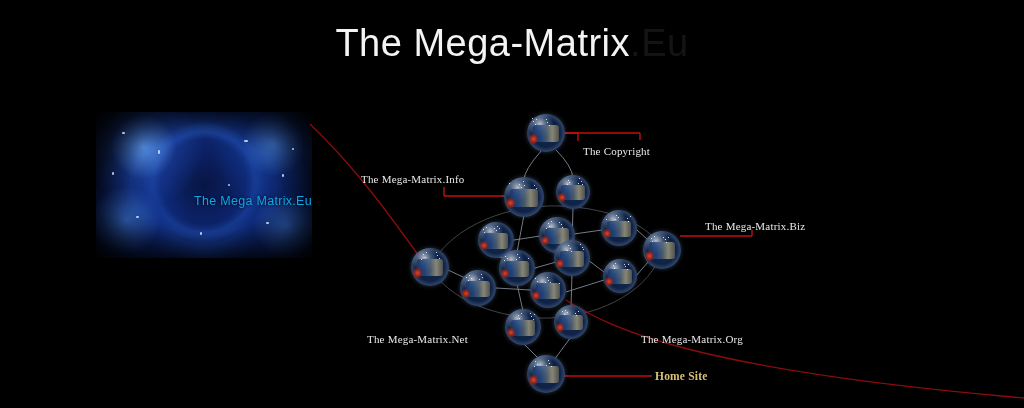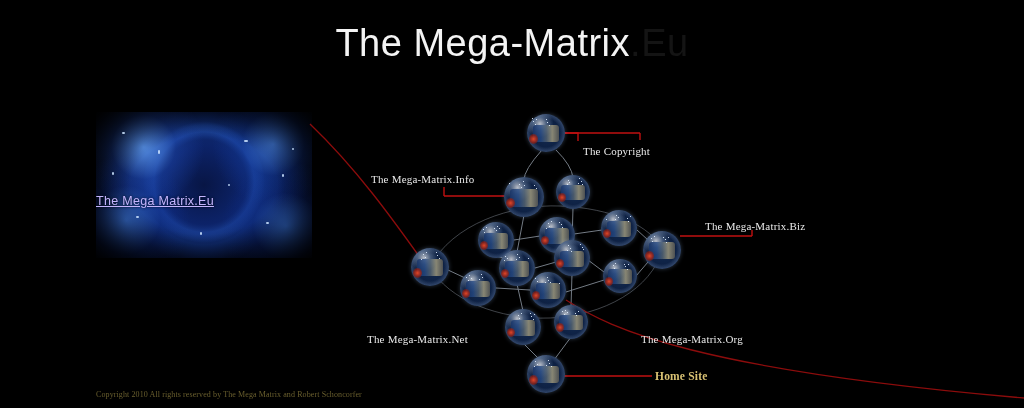--- a/index.html
+++ b/index.html
@@ -72,27 +72,26 @@
   .hero-speck {
     position: absolute;
     background: rgba(205,228,255,0.85);
     border-radius: 1px;
   }
   .hero-caption {
     position: absolute;
     left: 0;
     top: 82px;
     width: 216px;
-    text-align: left;
-    color: #c4b5fd;
+    text-align: right;
+    color: #0ea5e9;
     font-family: "Liberation Sans", sans-serif;
     font-size: 12.5px;
     letter-spacing: 0.3px;
     text-shadow: 0 0 3px rgba(0,0,0,0.9);
-    text-decoration: underline;
   }
 
   
   .diagram-svg {
     position: absolute;
     left: 0; top: 0;
     width: 1024px;
     height: 408px;
   }
 
@@ -402,21 +401,20 @@
         <span class="star" style="left: 17.6%; top: 29.6%;"></span>
         <span class="star" style="left: 54.7%; top: 12.45%;"></span>
         <span class="star" style="left: 21.8%; top: 16.3%;"></span>
         <span class="star" style="left: 58.9%; top: 20.15%;"></span>
         <span class="star" style="left: 26%; top: 24%;"></span>
         <span class="star" style="left: 63.1%; top: 27.85%;"></span>
       </div>
   </div>
 
   <div class="dlabel" style="left:583px; top:145px;">The Copyright</div>
-  <div class="dlabel" style="left:371px; top:173px;">The Mega-Matrix.Info</div>
+  <div class="dlabel" style="left:361px; top:173px;">The Mega-Matrix.Info</div>
   <div class="dlabel" style="left:705px; top:220px;">The Mega-Matrix.Biz</div>
   <div class="dlabel" style="left:367px; top:333px;">The Mega-Matrix.Net</div>
   <div class="dlabel" style="left:641px; top:333px;">The Mega-Matrix.Org</div>
   <div class="dlabel gold" style="left:655px; top:370px;">Home Site</div>
 
-  <div class="copyright">Copyright 2010 All rights reserved by The Mega Matrix and Robert Schoncorfer</div>
 
 </div>
 
 </body></html>

